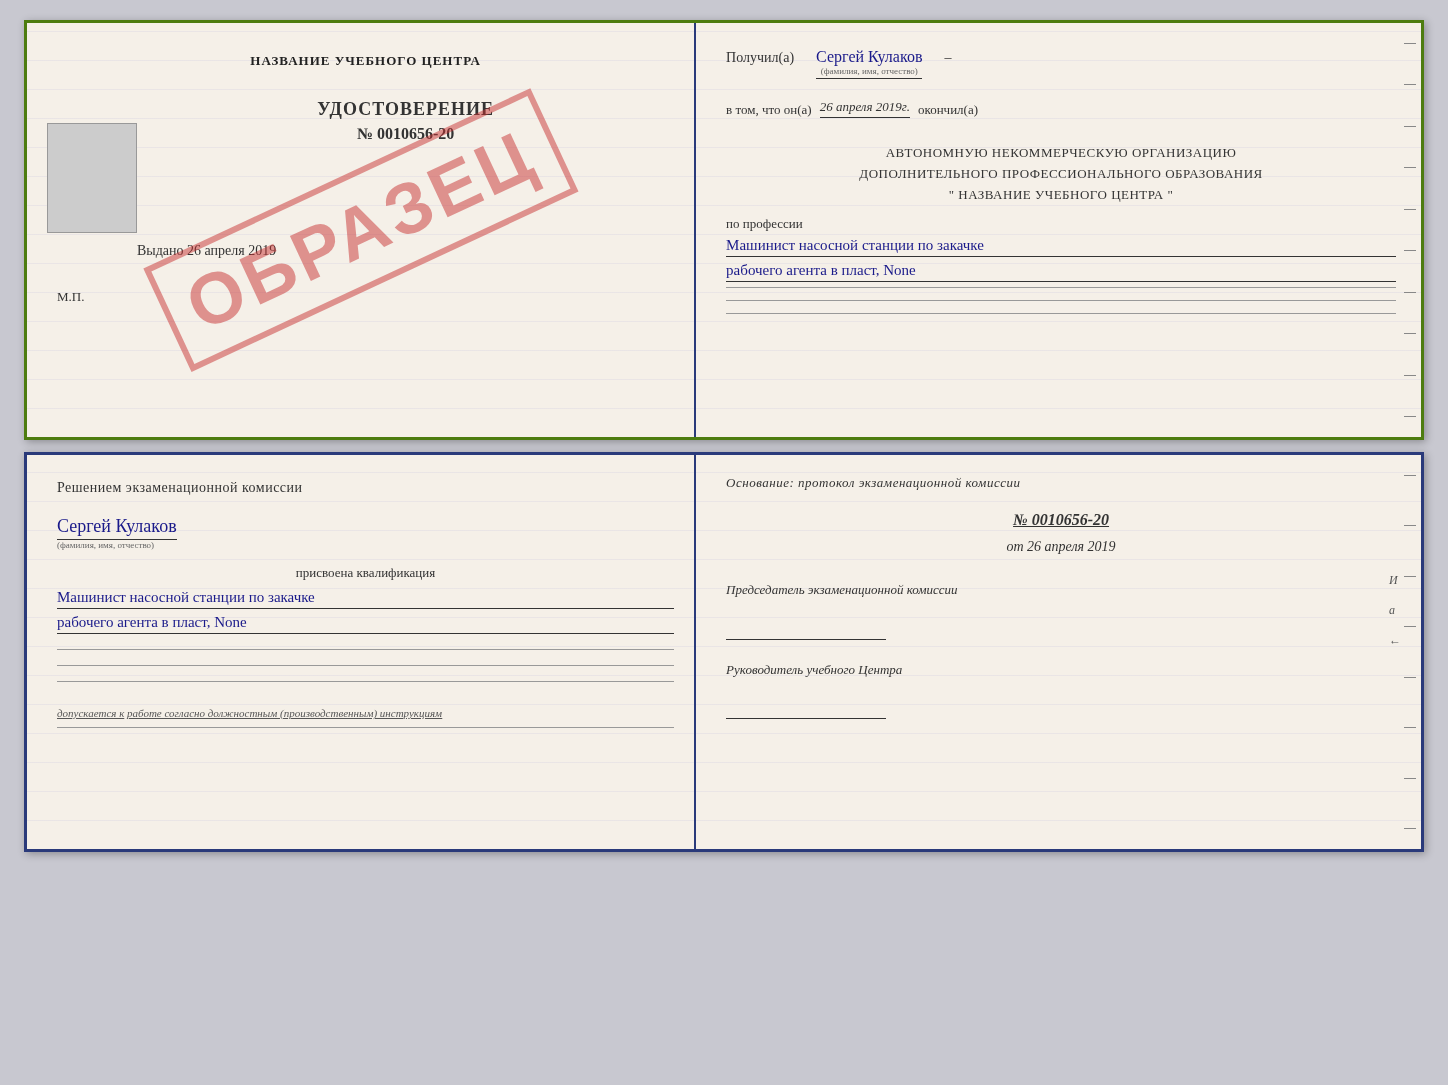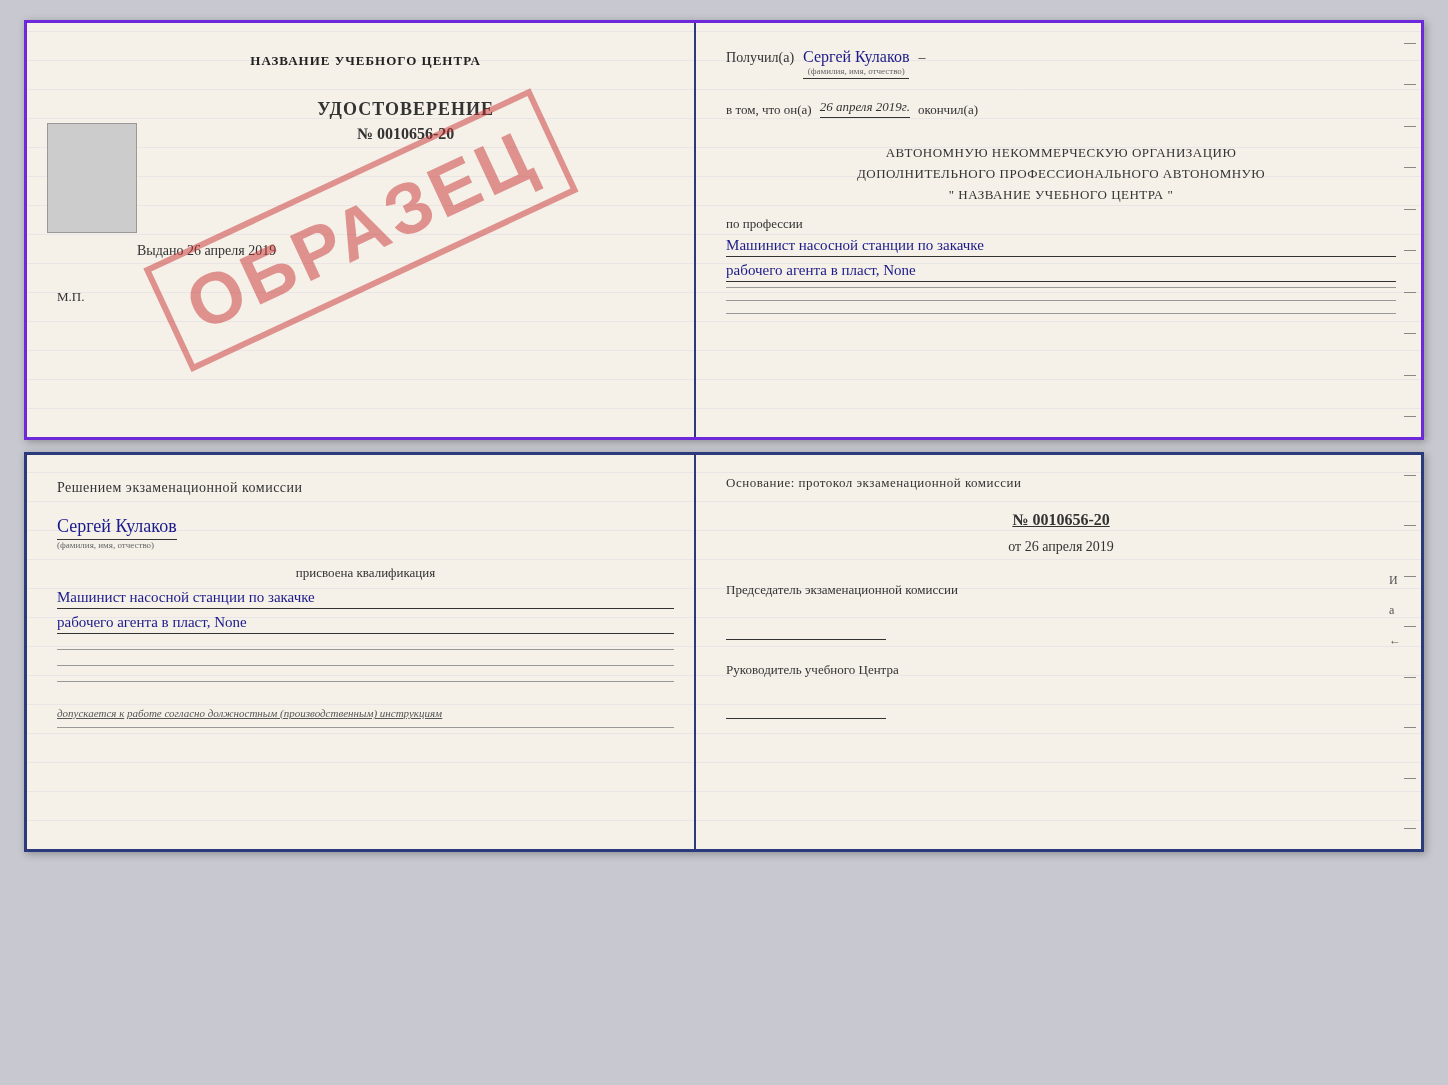--- a/index.html
+++ b/index.html
@@ -12,21 +12,21 @@
 
     .page-wrapper {
       max-width: 1400px;
       margin: 0 auto;
     }
 
     
     .document-top {
       display: flex;
       background: #f5f0e8;
-      border: 3px solid #6d28d9;
+      border: 3px solid #4d7c0f;
       margin-bottom: 12px;
       min-height: 420px;
       position: relative;
       box-shadow: 2px 2px 8px rgba(0,0,0,0.3);
     }
 
     .doc-left {
       width: 48%;
       border-right: 2px solid #2a3a7a;
       padding: 30px 20px 20px 30px;
@@ -125,21 +125,21 @@
       text-transform: uppercase;
     }
 
     
     .poluchil-line {
       font-size: 14px;
       color: #333;
       margin-bottom: 20px;
       display: flex;
       align-items: baseline;
-      gap: 9px;
+      gap: 22px;
     }
 
     .handwritten {
       font-family: 'Segoe Script', 'Comic Sans MS', cursive;
       color: #1a1a8a;
       font-size: 16px;
       border-bottom: 1px solid #333;
       padding-bottom: 2px;
     }
 
@@ -232,20 +232,21 @@
       width: 52%;
       padding: 20px 25px 20px 30px;
       background: repeating-linear-gradient(
         0deg,
         transparent,
         transparent 28px,
         rgba(100,100,200,0.08) 28px,
         rgba(100,100,200,0.08) 29px
       );
       position: relative;
+      font-style: italic;
     }
 
     .resheniem-text {
       font-size: 14px;
       color: #333;
       letter-spacing: 0.5px;
       margin-bottom: 20px;
       text-align: left;
     }
 
@@ -396,21 +397,21 @@
       </div>
 
       <div class="vtom-line">
         <span>в том, что он(а)</span>
         <span class="underlined-text">26 апреля 2019г.</span>
         <span style="font-size:13px;color:#333;">окончил(а)</span>
       </div>
 
       <div class="organization-block">
         <div>АВТОНОМНУЮ НЕКОММЕРЧЕСКУЮ ОРГАНИЗАЦИЮ</div>
-        <div>ДОПОЛНИТЕЛЬНОГО ПРОФЕССИОНАЛЬНОГО АВТОНОМНУЮ</div>
+        <div>ДОПОЛНИТЕЛЬНОГО ПРОФЕССИОНАЛЬНОГО ОБРАЗОВАНИЯ</div>
         <div>" НАЗВАНИЕ УЧЕБНОГО ЦЕНТРА "</div>
       </div>
 
       <div class="po-professii">по профессии</div>
 
       <span class="handwritten-profession">Машинист насосной станции по закачке</span>
       <span class="handwritten-profession">рабочего агента в пласт, None</span>
 
       <div class="dash-lines">
         <hr class="doc-line">

